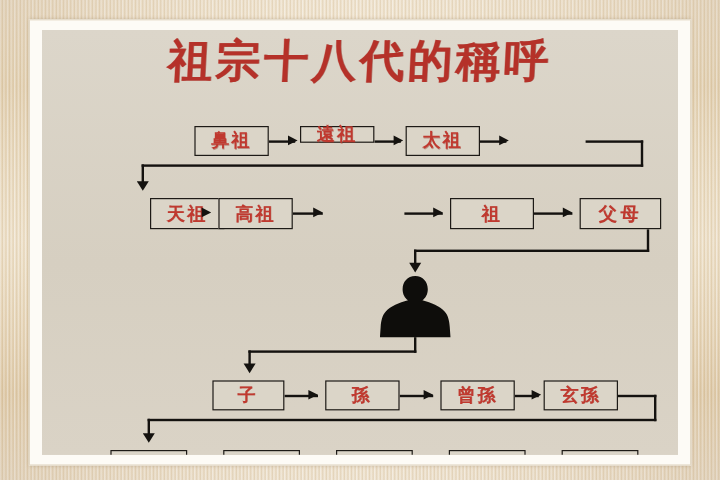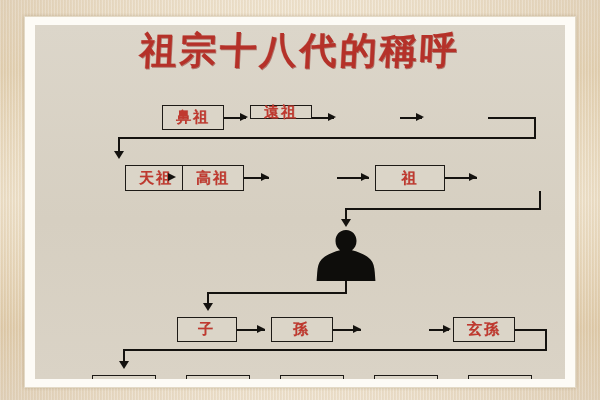--- a/index.html
+++ b/index.html
@@ -165,20 +165,23 @@
         </div>
         <div class="ln h" style="left:189px; top:92px; width:22px;"></div>
         <div class="arrow right" style="left:205px; top:88px;"></div>
 
         <div class="node" style="left:215px; top:80px; width:62px; height:14px;">
           <span>遠祖</span>
         </div>
         <div class="ln h" style="left:277px; top:92px; width:22px;"></div>
         <div class="arrow right" style="left:293px; top:88px;"></div>
 
+        <div class="node" style="left:303px; top:80px; width:62px; height:25px;">
+          <span>太祖</span>
+        </div>
         <div class="ln h" style="left:365px; top:92px; width:22px;"></div>
         <div class="arrow right" style="left:381px; top:88px;"></div>
 
 
         <div class="ln h" style="left:453px; top:92px; width:48px;"></div>
         <div class="ln v" style="left:499px; top:92px; height:22px;"></div>
         <div class="ln h" style="left:83px; top:112px; width:418px;"></div>
         <div class="ln v" style="left:83px; top:112px; height:18px;"></div>
         <div class="arrow down" style="left:79px; top:126px;"></div>
 
@@ -196,20 +199,23 @@
 
         <div class="ln h" style="left:302px; top:152px; width:32px;"></div>
         <div class="arrow right" style="left:326px; top:148px;"></div>
 
         <div class="node" style="left:340px; top:140px; width:70px; height:26px;">
           <span>祖</span>
         </div>
         <div class="ln h" style="left:410px; top:152px; width:32px;"></div>
         <div class="arrow right" style="left:434px; top:148px;"></div>
 
+        <div class="node wide" style="left:448px; top:140px; width:68px; height:26px;">
+          <span>父母</span>
+        </div>
 
         <div class="ln v" style="left:504px; top:166px; height:19px;"></div>
         <div class="ln h" style="left:310px; top:183px; width:196px;"></div>
         <div class="ln v" style="left:310px; top:183px; height:15px;"></div>
         <div class="arrow down" style="left:306px; top:194px;"></div>
 
         <svg id="self-figure" style="left:275px; top:203px;" width="72" height="62" viewBox="0 0 72 62">
           <path fill="#0e0d0b" d="M36 2
                    C 29.5 2 25.5 7 25.5 13
                    C 25.5 17.2 27.4 20.4 30 22.2
@@ -234,20 +240,23 @@
         </div>
         <div class="ln h" style="left:202px; top:304px; width:28px;"></div>
         <div class="arrow right" style="left:222px; top:300px;"></div>
 
         <div class="node wide" style="left:236px; top:292px; width:62px; height:25px;">
           <span>孫</span>
         </div>
         <div class="ln h" style="left:298px; top:304px; width:28px;"></div>
         <div class="arrow right" style="left:318px; top:300px;"></div>
 
+        <div class="node" style="left:332px; top:292px; width:62px; height:25px;">
+          <span>曾孫</span>
+        </div>
         <div class="ln h" style="left:394px; top:304px; width:20px;"></div>
         <div class="arrow right" style="left:408px; top:300px;"></div>
 
         <div class="node" style="left:418px; top:292px; width:62px; height:25px;text-align:center;">
           <span>玄孫</span>
         </div>
 
         <div class="ln h" style="left:480px; top:304px; width:32px;"></div>
         <div class="ln v" style="left:510px; top:304px; height:22px;"></div>
         <div class="ln h" style="left:88px; top:324px; width:424px;"></div>

